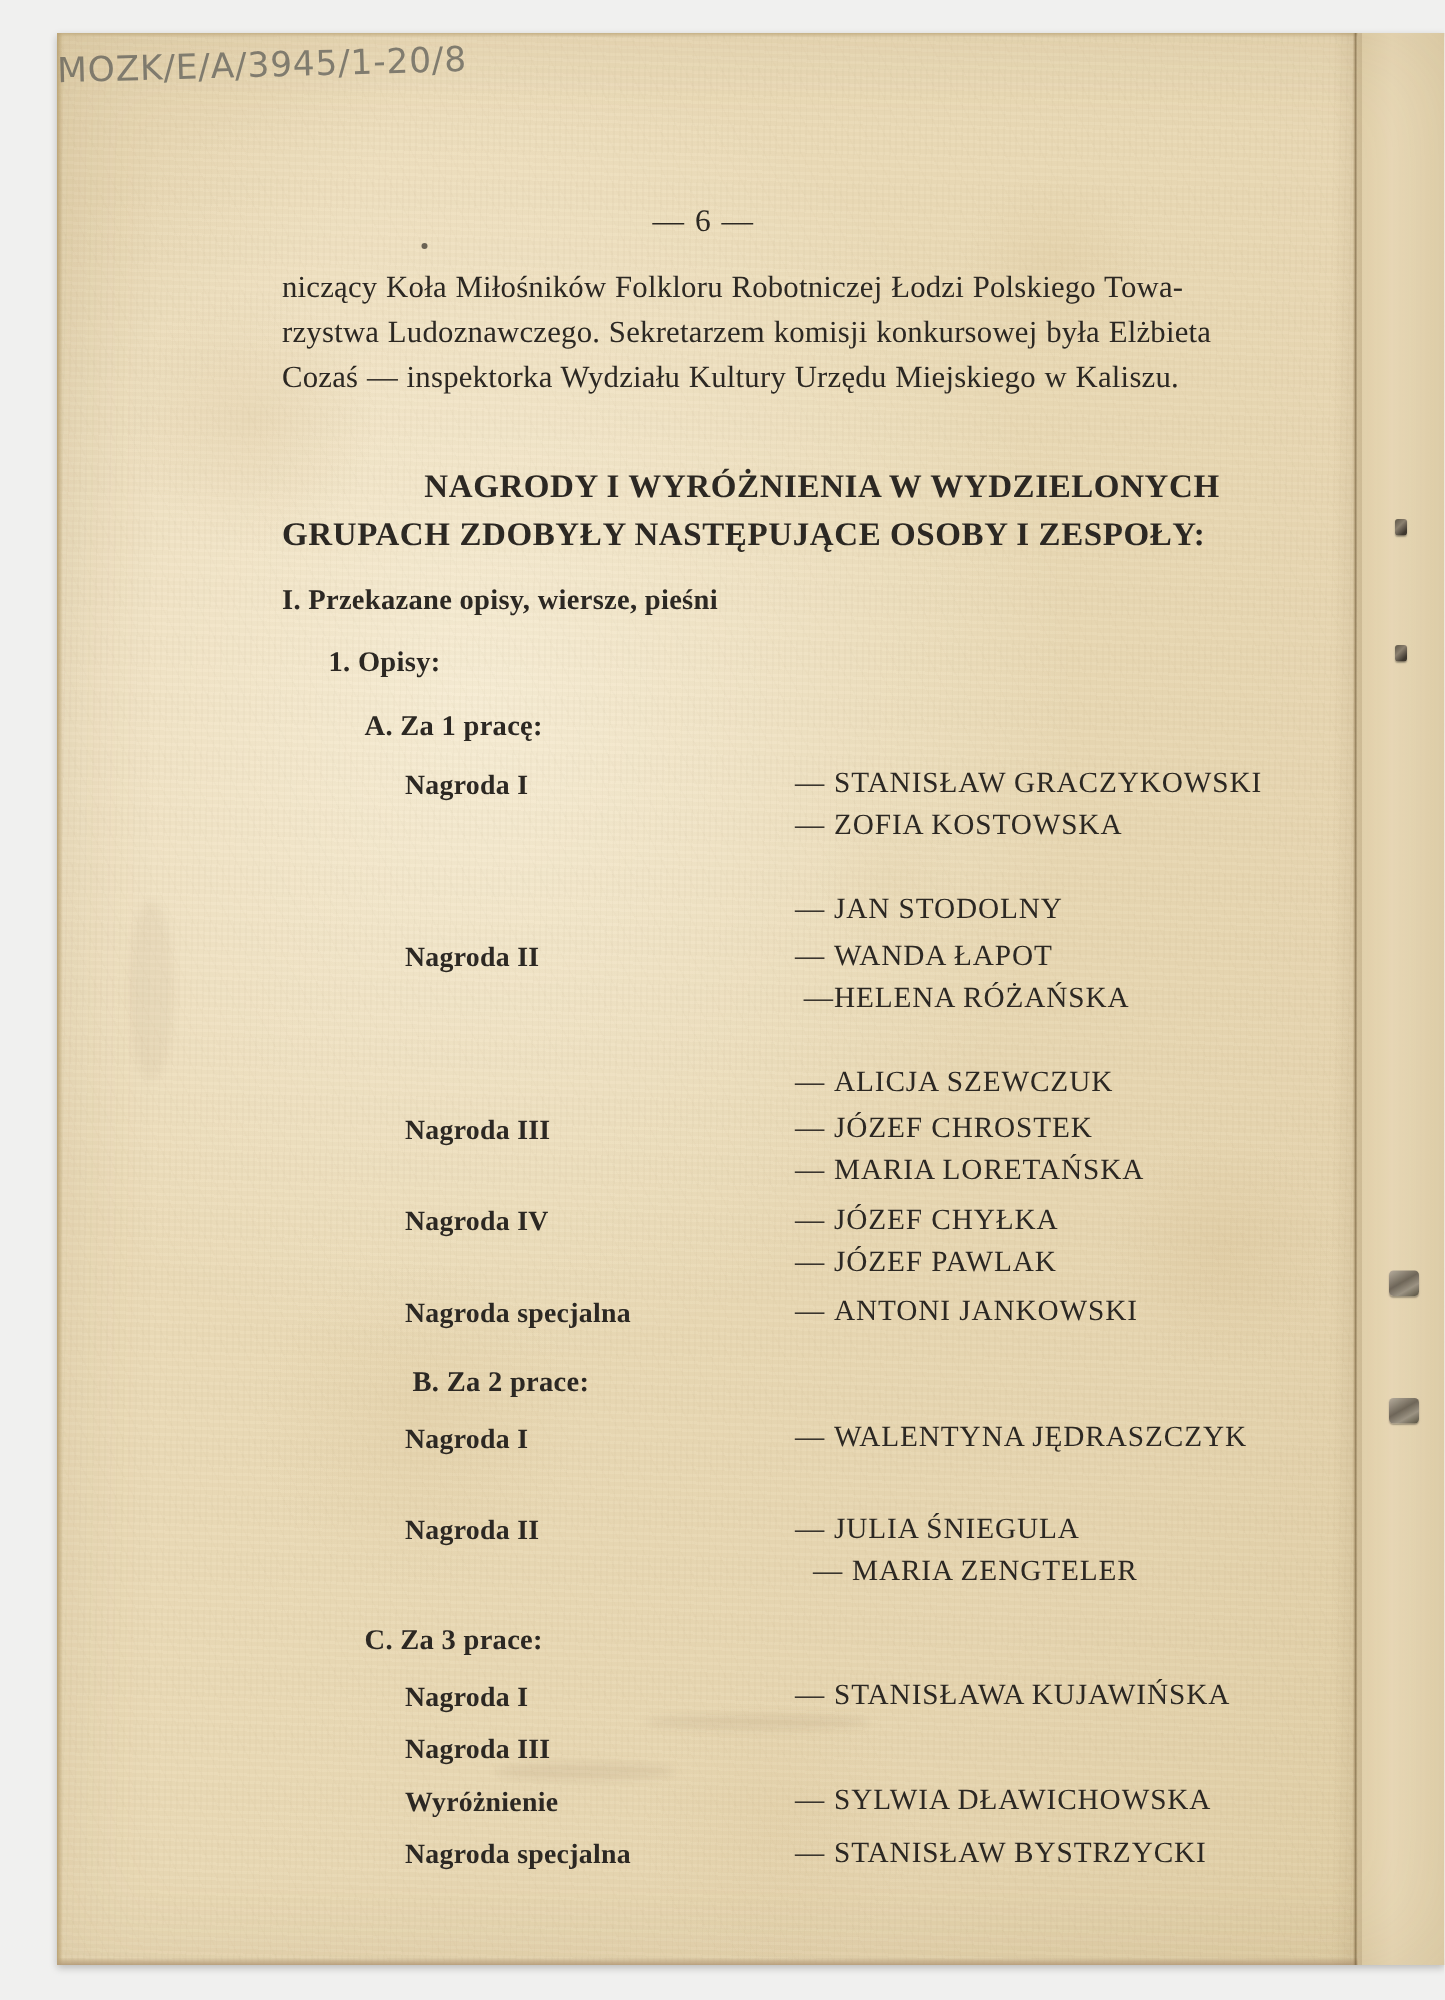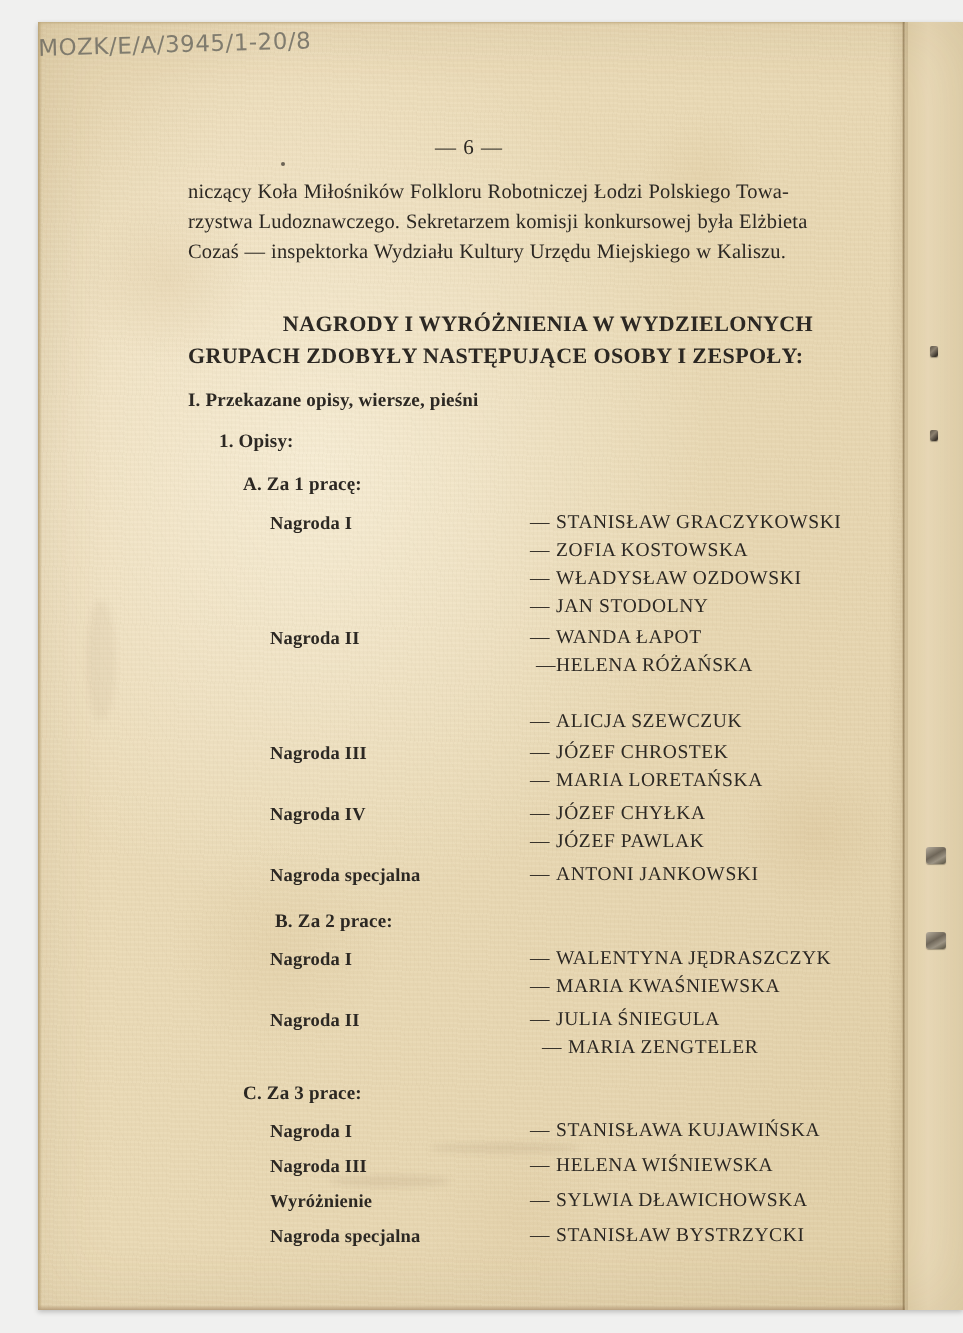--- a/index.html
+++ b/index.html
@@ -253,21 +253,20 @@
     </div>
 
     <div class="ink lvl1" style="top:368px;">I.  Przekazane opisy, wiersze, pieśni</div>
     <div class="ink lvl2" style="top:409px;">1.  Opisy:</div>
 
     <div class="ink lvl3" style="top:452px;">A.  Za 1 pracę:</div>
 
     <div class="ink award-label" style="top:492px;">Nagroda I</div>
     <div class="ink award-name" style="top:490px;"><span class="dash">—</span><span>STANISŁAW  GRACZYKOWSKI</span></div>
     <div class="ink award-name" style="top:518px;"><span class="dash">—</span><span>ZOFIA KOSTOWSKA</span></div>
-    <div class="ink award-name" style="top:546px;"><span class="dash">—</span><span>WŁADYSŁAW OZDOWSKI</span></div>
     <div class="ink award-name" style="top:574px;"><span class="dash">—</span><span>JAN STODOLNY</span></div>
 
     <div class="ink award-label" style="top:607px;">Nagroda II</div>
     <div class="ink award-name" style="top:605px;"><span class="dash">—</span><span>WANDA ŁAPOT</span></div>
     <div class="ink award-name" style="top:633px;text-align:right;"><span class="dash">—</span><span>HELENA RÓŻAŃSKA</span></div>
     <div class="ink award-name" style="top:689px;"><span class="dash">—</span><span>ALICJA SZEWCZUK</span></div>
 
     <div class="ink award-label" style="top:722px;">Nagroda III</div>
     <div class="ink award-name" style="top:720px;"><span class="dash">—</span><span>JÓZEF CHROSTEK</span></div>
     <div class="ink award-name" style="top:748px;"><span class="dash">—</span><span>MARIA LORETAŃSKA</span></div>
@@ -276,33 +275,31 @@
     <div class="ink award-name" style="top:781px;"><span class="dash">—</span><span>JÓZEF CHYŁKA</span></div>
     <div class="ink award-name" style="top:809px;"><span class="dash">—</span><span>JÓZEF PAWLAK</span></div>
 
     <div class="ink award-label" style="top:844px;">Nagroda specjalna</div>
     <div class="ink award-name" style="top:842px;"><span class="dash">—</span><span>ANTONI JANKOWSKI</span></div>
 
     <div class="ink lvl3" style="top:889px;margin-left:32px;">B.  Za 2 prace:</div>
 
     <div class="ink award-label" style="top:928px;">Nagroda I</div>
     <div class="ink award-name" style="top:926px;"><span class="dash">—</span><span>WALENTYNA  JĘDRASZCZYK</span></div>
-    <div class="ink award-name" style="top:954px;"><span class="dash">—</span><span>MARIA KWAŚNIEWSKA</span></div>
 
     <div class="ink award-label" style="top:989px;">Nagroda II</div>
     <div class="ink award-name" style="top:987px;"><span class="dash">—</span><span>JULIA ŚNIEGULA</span></div>
     <div class="ink award-name" style="top:1015px;margin-left:12px;"><span class="dash">—</span><span>MARIA ZENGTELER</span></div>
 
     <div class="ink lvl3" style="top:1061px;">C.  Za 3 prace:</div>
 
     <div class="ink award-label" style="top:1100px;">Nagroda I</div>
     <div class="ink award-name" style="top:1098px;"><span class="dash">—</span><span>STANISŁAWA KUJAWIŃSKA</span></div>
 
     <div class="ink award-label" style="top:1135px;">Nagroda III</div>
-    <div class="ink award-name" style="top:1133px;"><span class="dash">—</span><span>HELENA WIŚNIEWSKA</span></div>
 
     <div class="ink award-label" style="top:1170px;">Wyróżnienie</div>
     <div class="ink award-name" style="top:1168px;"><span class="dash">—</span><span>SYLWIA DŁAWICHOWSKA</span></div>
 
     <div class="ink award-label" style="top:1205px;">Nagroda specjalna</div>
     <div class="ink award-name" style="top:1203px;"><span class="dash">—</span><span>STANISŁAW BYSTRZYCKI</span></div>
 
     <div class="handwriting">MOZK/E/A/3945/1-20/8</div>
   </div>
 

